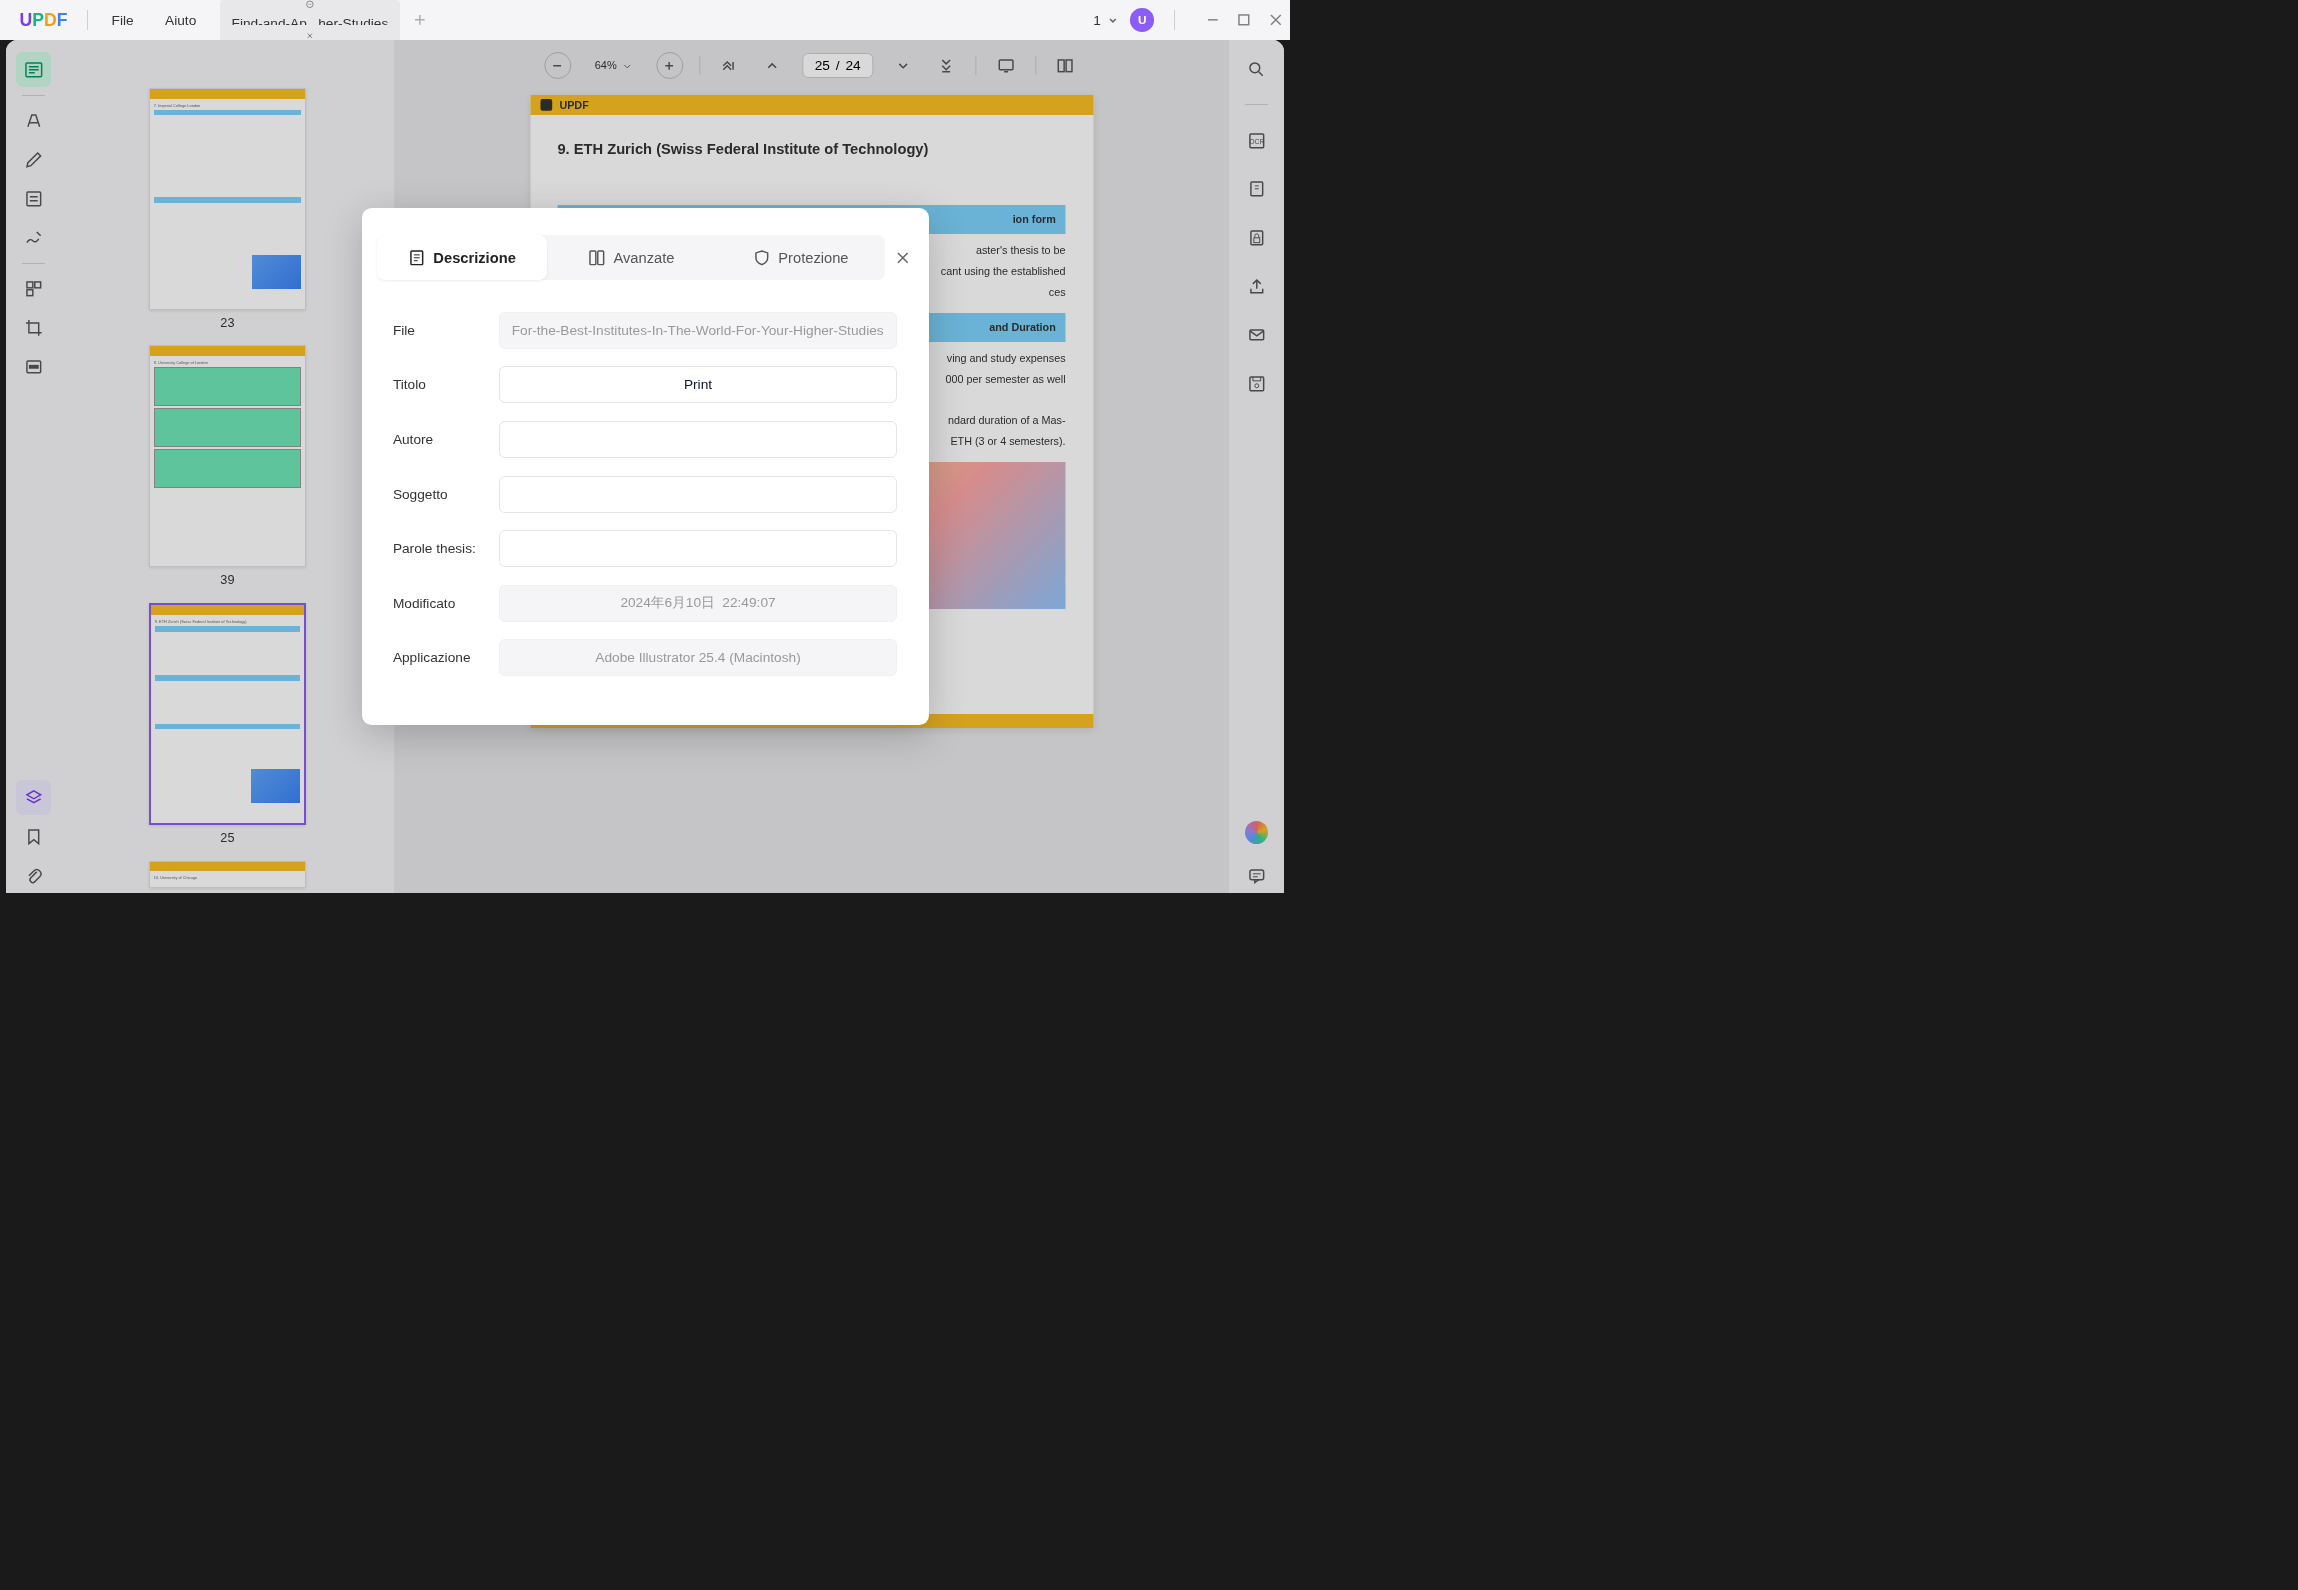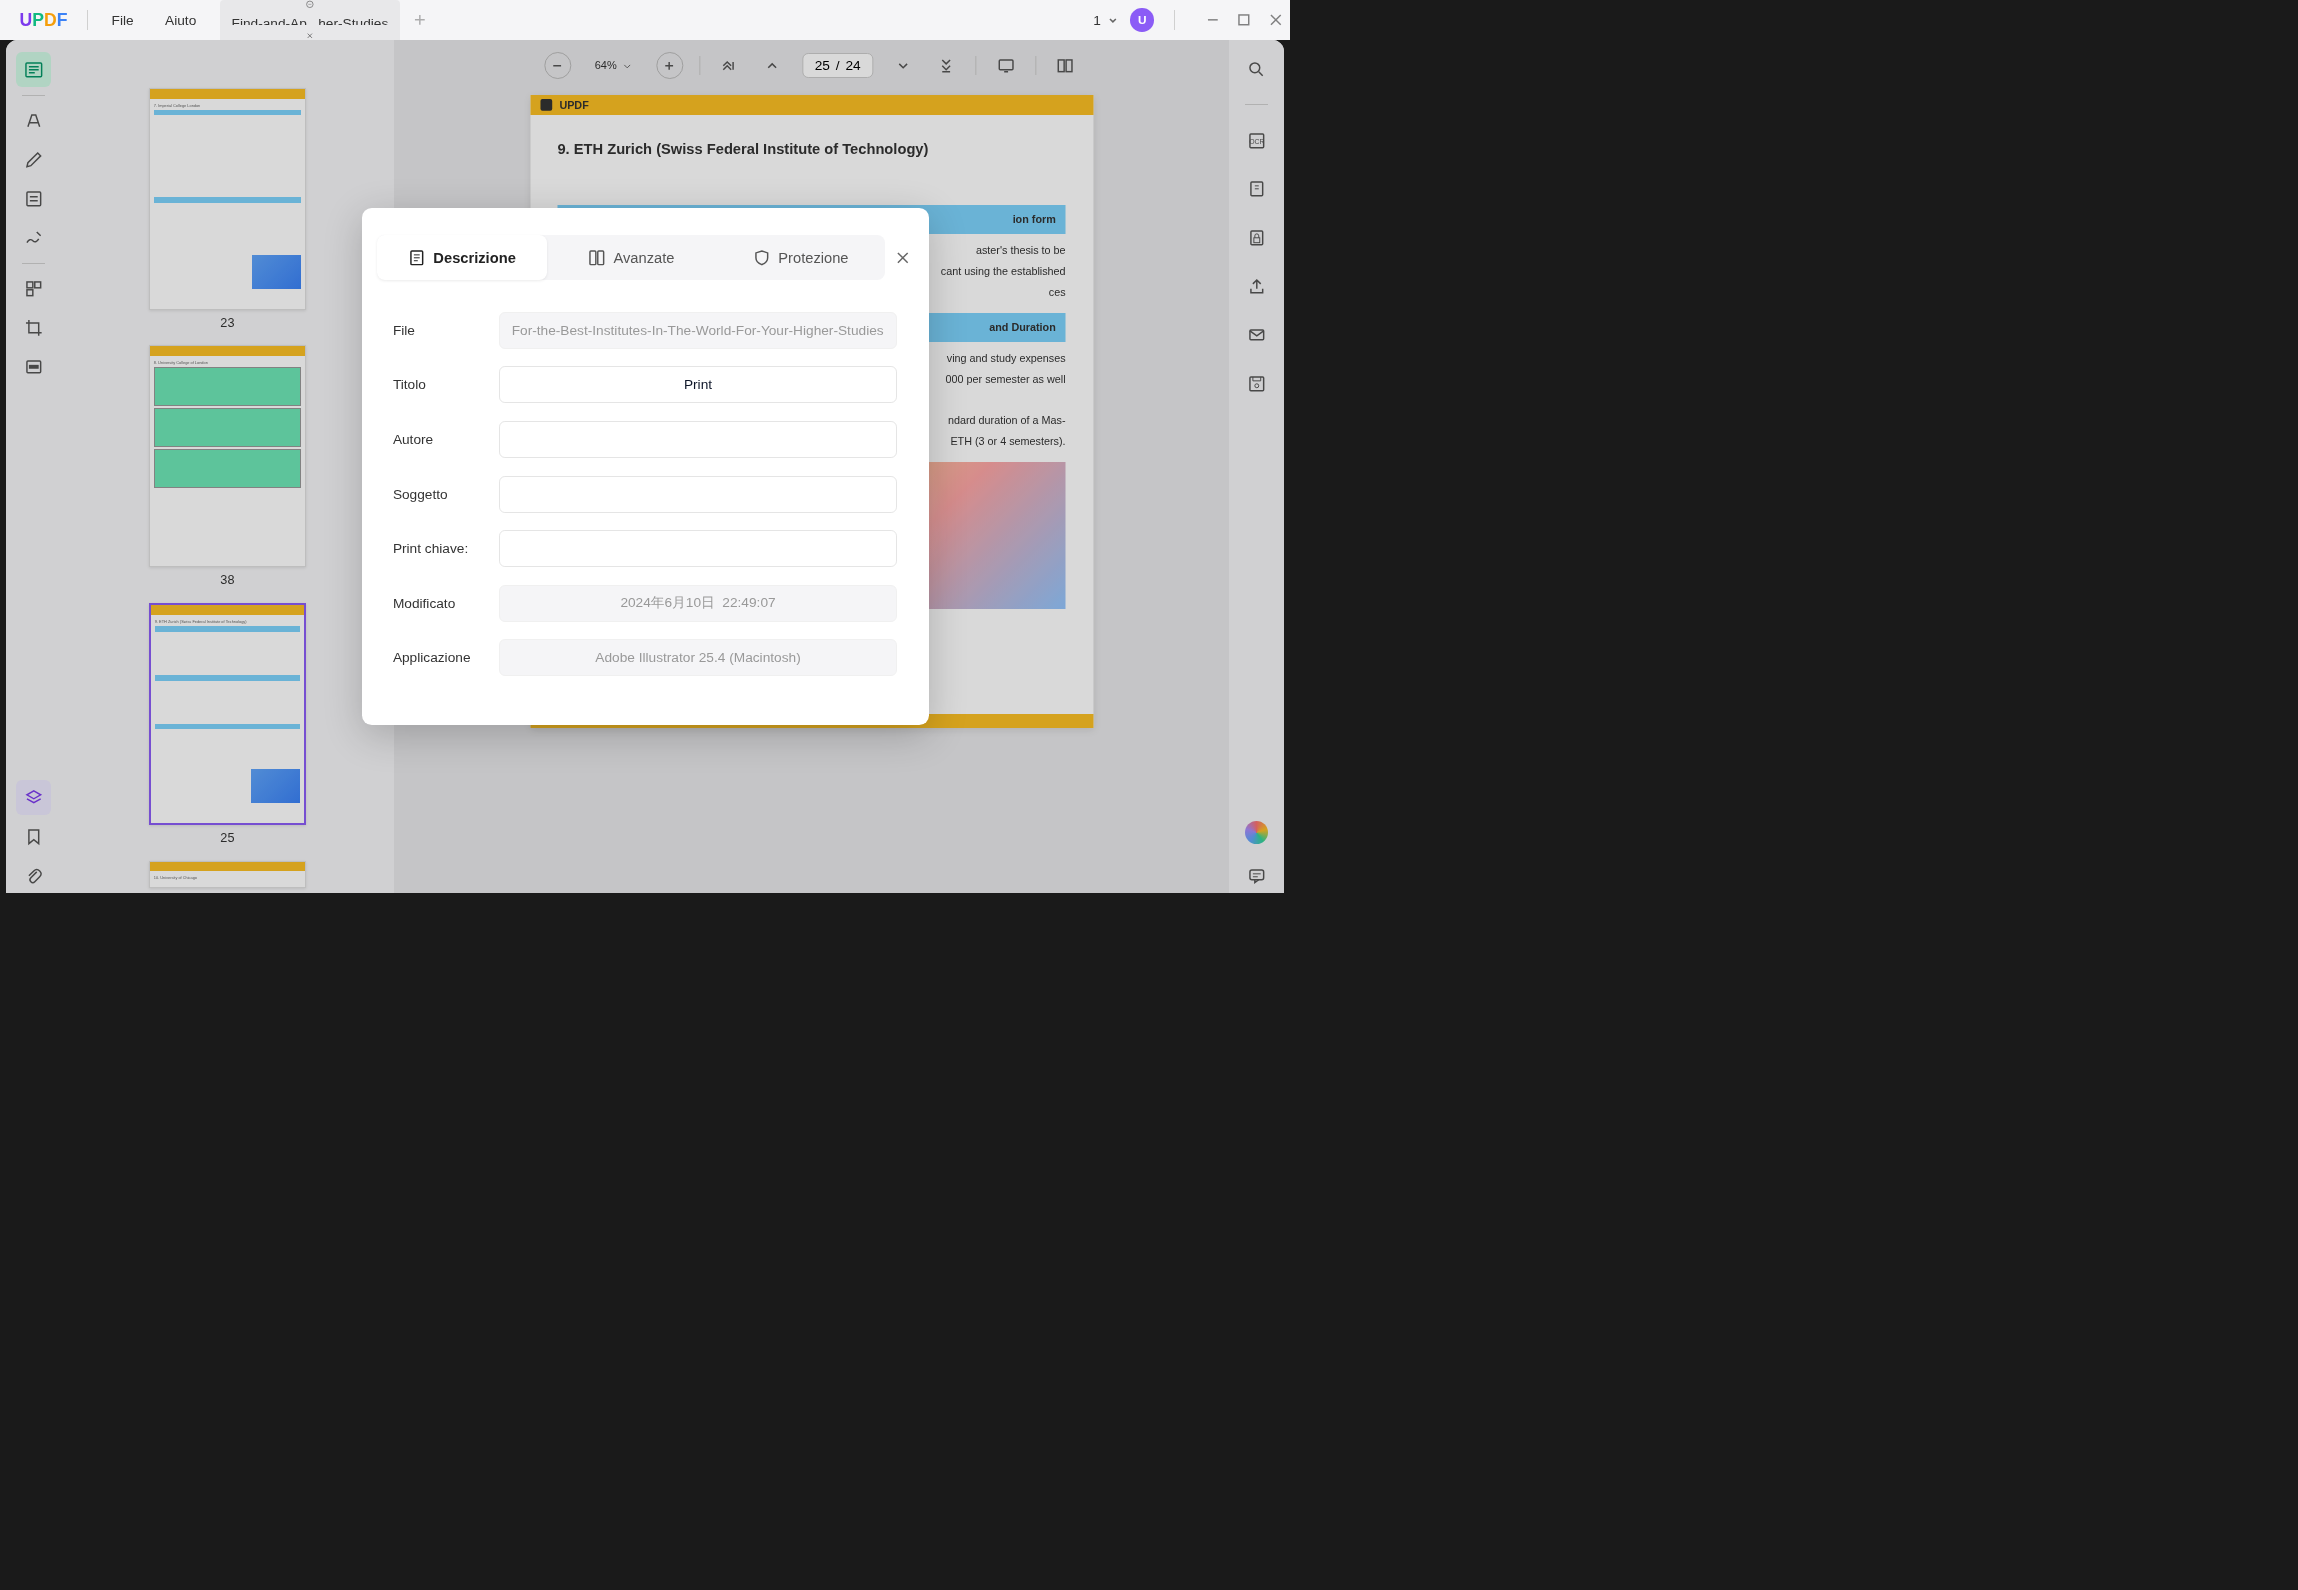--- a/index.html
+++ b/index.html
@@ -221,21 +221,21 @@
         <div class="thumb-header"></div>
         <div class="thumb-body">7. Imperial College London<div class="thumb-band-blue"></div><div style="height:78px"></div><div class="thumb-band-blue"></div><div class="thumb-img"></div></div>
       </div>
       <div class="thumb-num">23</div>
     </div>
     <div class="thumb-item">
       <div class="thumb-page">
         <div class="thumb-header"></div>
         <div class="thumb-body">8. University College of London<div class="thumb-band-green"></div><div class="thumb-band-green"></div><div class="thumb-band-green"></div></div>
       </div>
-      <div class="thumb-num">38</div>
+      <div class="thumb-num">39</div>
     </div>
     <div class="thumb-item">
       <div class="thumb-page selected">
         <div class="thumb-header"></div>
         <div class="thumb-body">9. ETH Zurich (Swiss Federal Institute of Technology)<div class="thumb-band-blue"></div><div style="height:39px"></div><div class="thumb-band-blue"></div><div style="height:39px"></div><div class="thumb-band-blue"></div><div class="thumb-img"></div></div>
       </div>
       <div class="thumb-num">25</div>
     </div>
     <div class="thumb-item">
       <div class="thumb-page partial">
@@ -437,21 +437,21 @@
           </div>
           <div class="form-row">
             <div class="form-label">Autore</div>
             <input class="form-input" value="" style="">
           </div>
           <div class="form-row">
             <div class="form-label">Soggetto</div>
             <input class="form-input" value="" style="">
           </div>
           <div class="form-row">
-            <div class="form-label">Print chiave:</div>
+            <div class="form-label">Parole thesis:</div>
             <input class="form-input" value="" style="">
           </div>
           <div class="form-row">
             <div class="form-label">Modificato</div>
             <input class="form-input readonly" readonly="" value="2024年6月10日  22:49:07" style="">
           </div>
           <div class="form-row">
             <div class="form-label">Applicazione</div>
             <input class="form-input readonly" readonly="" value="Adobe Illustrator 25.4 (Macintosh)" style="">
           </div>

